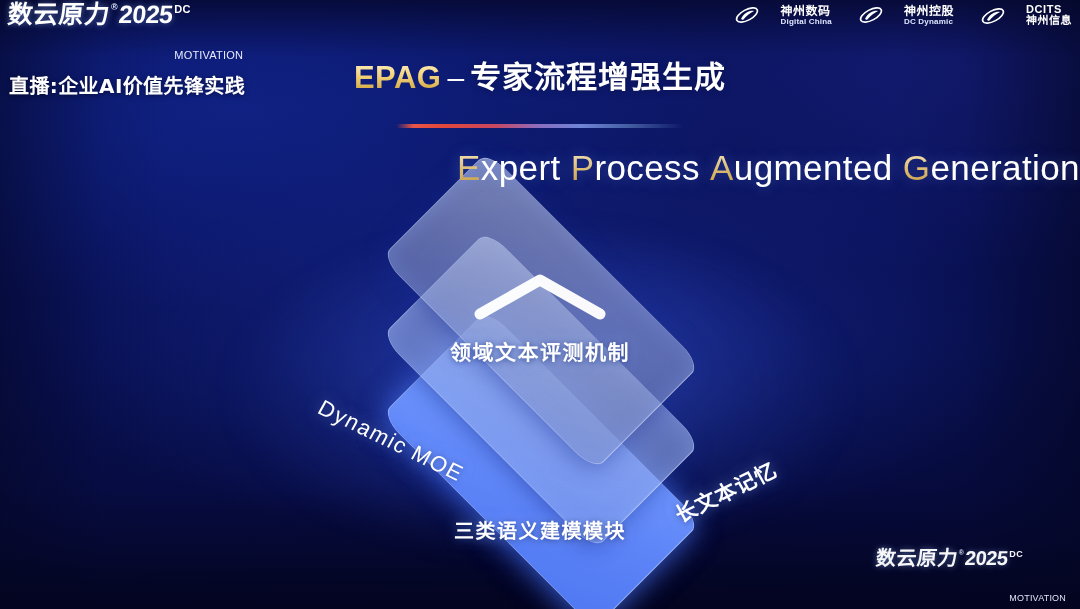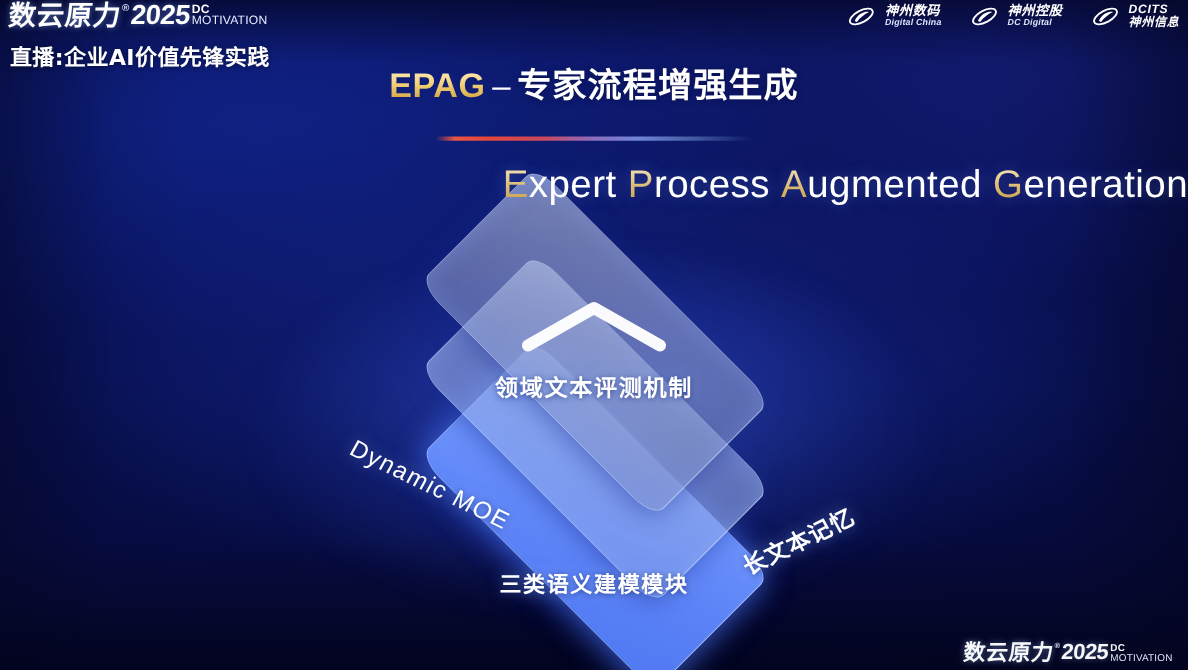--- a/index.html
+++ b/index.html
@@ -83,20 +83,21 @@
     letter-spacing: -0.5px;
     text-shadow: 0 0 6px rgba(150,190,255,0.45);
     transform: skewX(-6deg);
   }
   .brand-dc {
     display: inline-flex;
     flex-direction: column;
     margin-left: 2px;
     padding-top: 2px;
     line-height: 0.95;
+    gap: 36px;
   }
   .brand-dc .dc {
     font-size: 11px;
     font-weight: 700;
     color: #ffffff;
     letter-spacing: 0.3px;
   }
   .brand-dc .motivation {
     font-size: 11px;
     font-weight: 400;
@@ -121,24 +122,23 @@
     position: absolute;
     right: 8px;
     top: 4px;
     display: flex;
     align-items: center;
     gap: 26px;
     z-index: 30;
   }
   .partner {
     display: flex;
-    align-items: flex-start;
-    gap: 8px;
-    white-space: nowrap;
-    font-style: italic;
+    align-items: flex-end;
+    gap: 20px;
+    white-space: nowrap;
   }
   .partner-mark {
     width: 26px;
     height: 22px;
     flex: none;
   }
   .partner-text {
     display: flex;
     flex-direction: column;
     line-height: 1.05;
@@ -405,21 +405,21 @@
       </span>
     </div>
 
     <div class="partner">
       <svg class="partner-mark" viewBox="0 0 52 44">
         <ellipse cx="26" cy="22" rx="23" ry="10.5" fill="none" stroke="#ffffff" stroke-width="3.2" transform="rotate(-28 26 22)"></ellipse>
         <path d="M14 30 C20 16, 34 12, 40 14 C32 18, 24 24, 18 32 Z" fill="#ffffff"></path>
       </svg>
       <span class="partner-text">
         <span class="partner-cn">神州控股</span>
-        <span class="partner-en">DC Digital</span>
+        <span class="partner-en">DC Dynamic</span>
       </span>
     </div>
 
     <div class="partner">
       <svg class="partner-mark" viewBox="0 0 52 44">
         <ellipse cx="26" cy="22" rx="23" ry="10.5" fill="none" stroke="#ffffff" stroke-width="3.2" transform="rotate(-28 26 22)"></ellipse>
         <path d="M14 30 C20 16, 34 12, 40 14 C32 18, 24 24, 18 32 Z" fill="#ffffff"></path>
       </svg>
       <span class="partner-text">
         <span class="partner-en-big">DCITS</span>

